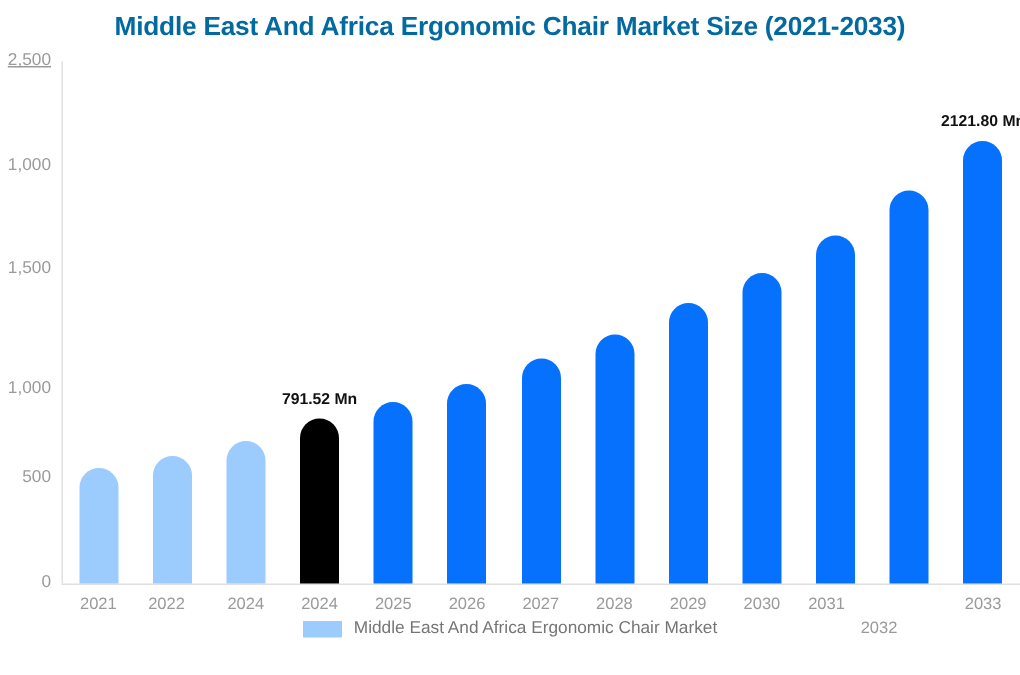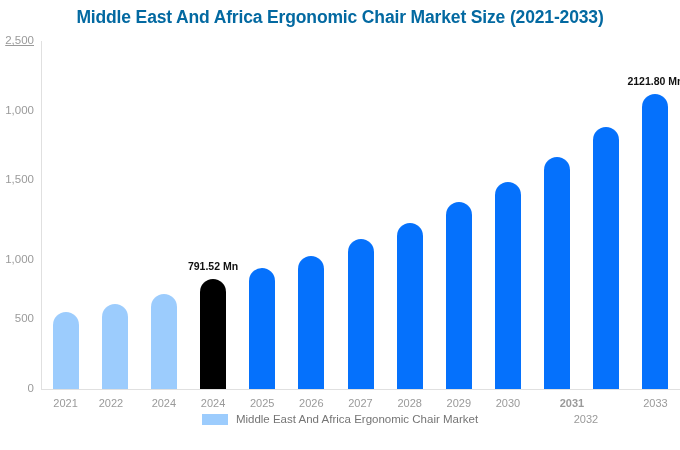--- a/index.html
+++ b/index.html
@@ -134,21 +134,21 @@
       <div class="x-tick-label" style="left: 40.5769px; width: 50px;">2021</div>
       <div class="x-tick-label" style="left: 86px; width: 50px; text-align: center;">2022</div>
       <div class="x-tick-label" style="left: 138.885px; width: 50px;">2024</div>
       <div class="x-tick-label" style="left: 188.038px; width: 50px;">2024</div>
       <div class="x-tick-label" style="left: 237.192px; width: 50px;">2025</div>
       <div class="x-tick-label" style="left: 286.346px; width: 50px;">2026</div>
       <div class="x-tick-label" style="left: 335.5px; width: 50px;">2027</div>
       <div class="x-tick-label" style="left: 384.654px; width: 50px;">2028</div>
       <div class="x-tick-label" style="left: 433.808px; width: 50px;">2029</div>
       <div class="x-tick-label" style="left: 482.962px; width: 50px;">2030</div>
-      <div class="x-tick-label" style="left: 547px; width: 50px; font-weight: bold;">2031</div>
+      <div class="x-tick-label" style="left: 526px; width: 50px;">2031</div>
       <div class="x-tick-label" style="left: 561px; width: 50px; margin-top: 16px;">2032</div>
       <div class="x-tick-label" style="left: 630.423px; width: 50px;">2033</div>
     </div>
 
   <div id="plot-area">
       <div class="bar" style="left: 11.5769px; width: 26px; height: 76.6992px; background: rgb(156, 204, 253);"></div>
       <div class="bar" style="left: 60.7308px; width: 26px; height: 85.1904px; background: rgb(156, 204, 253);"></div>
       <div class="bar" style="left: 109.885px; width: 26px; height: 95.2128px; background: rgb(156, 204, 253);"></div>
       <div class="bar" style="left: 159.038px; width: 26px; height: 110.219px; background: rgb(0, 0, 0);"></div>
       <div class="bar" style="left: 208.192px; width: 26px; height: 120.826px; background: rgb(5, 113, 252);"></div>

